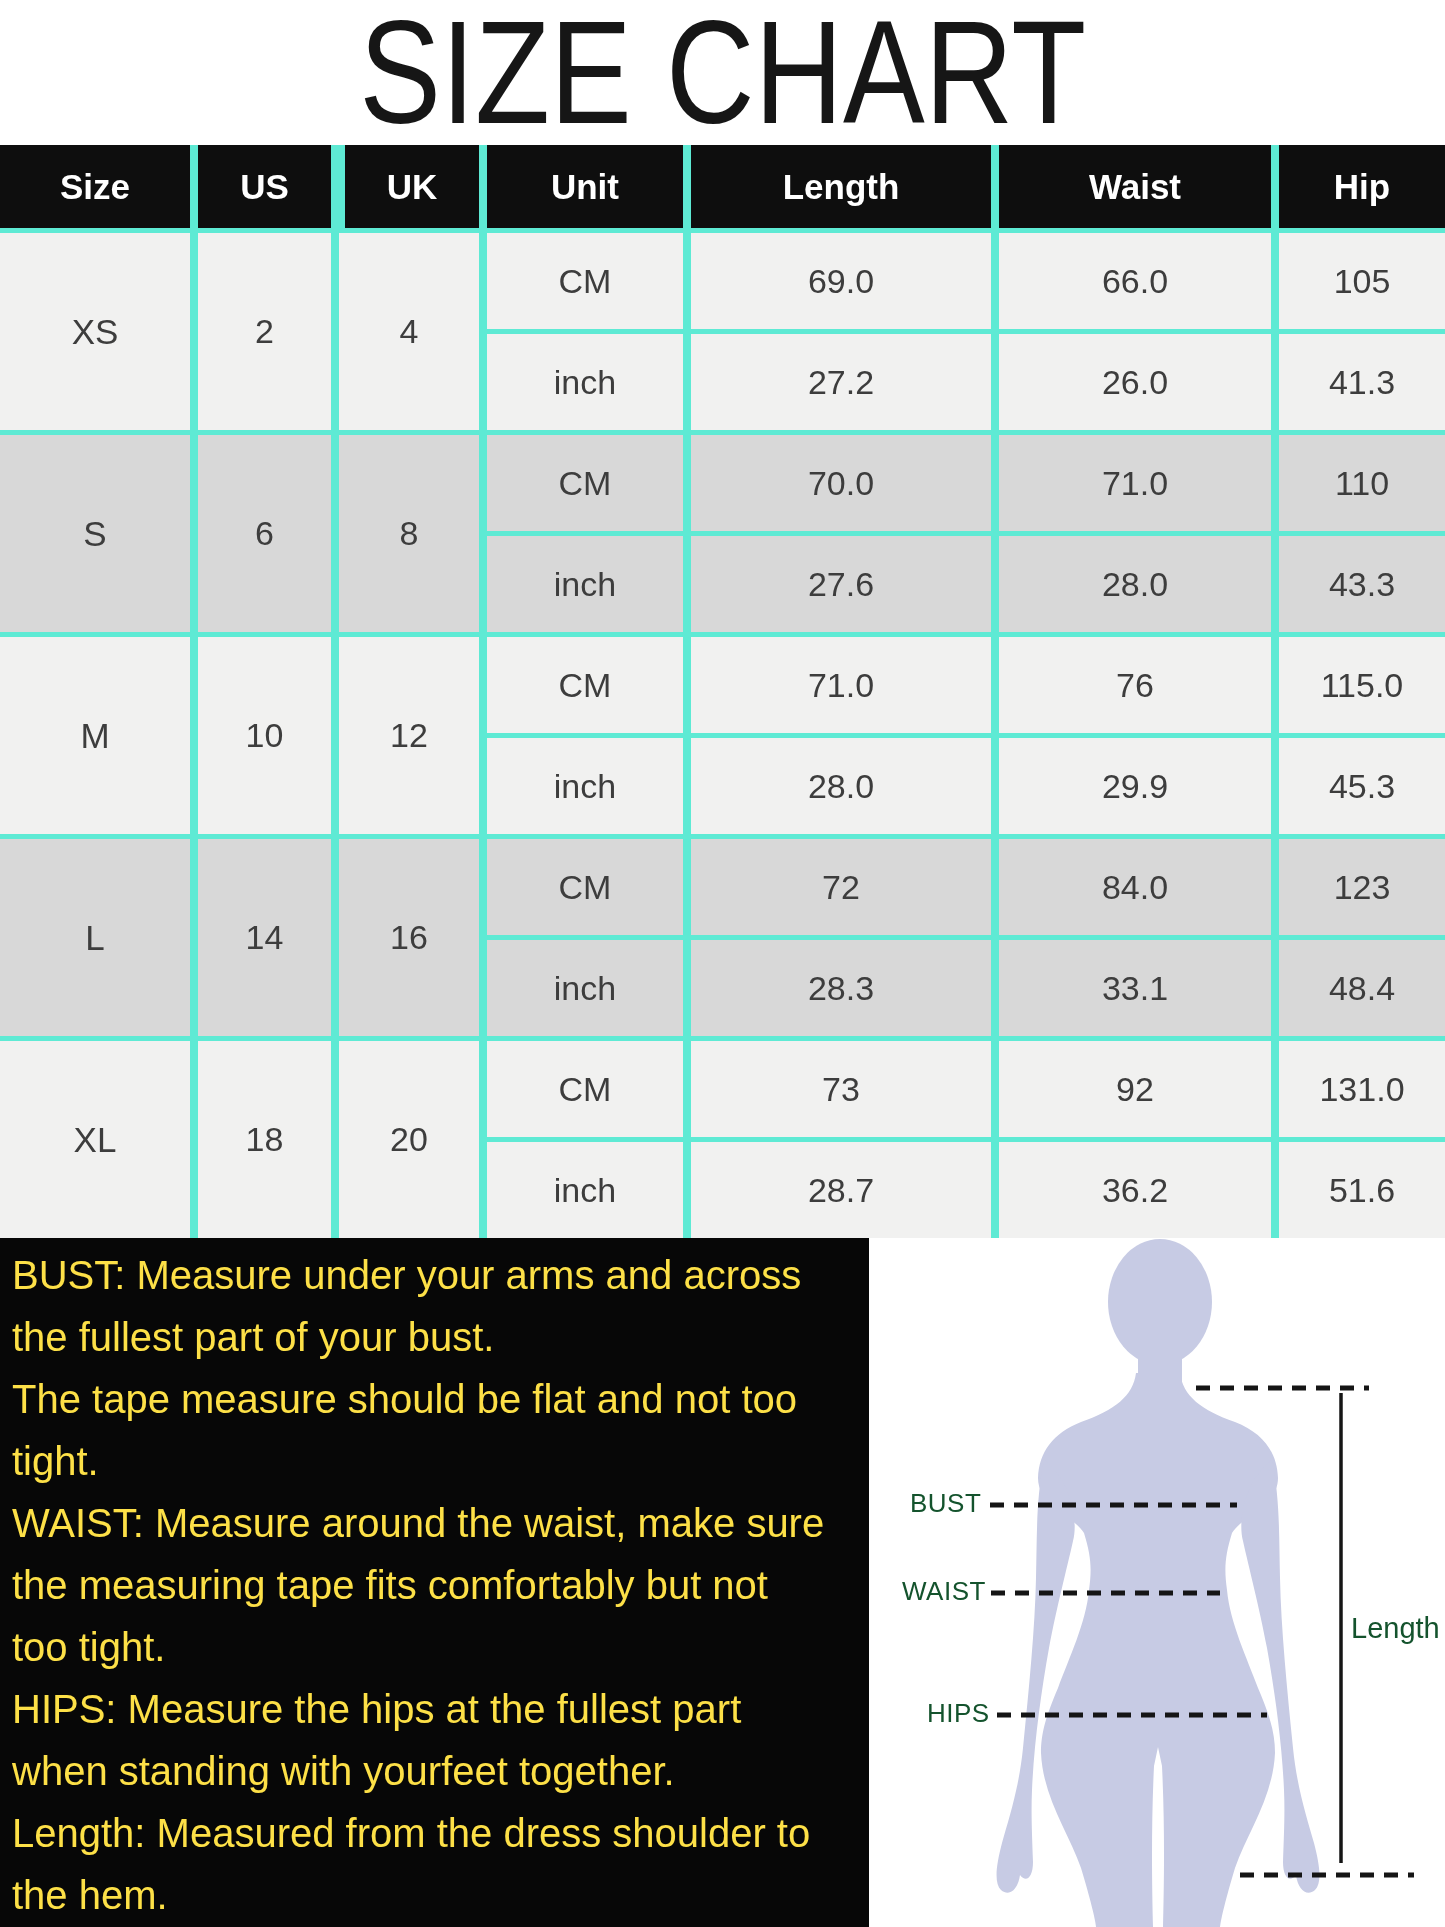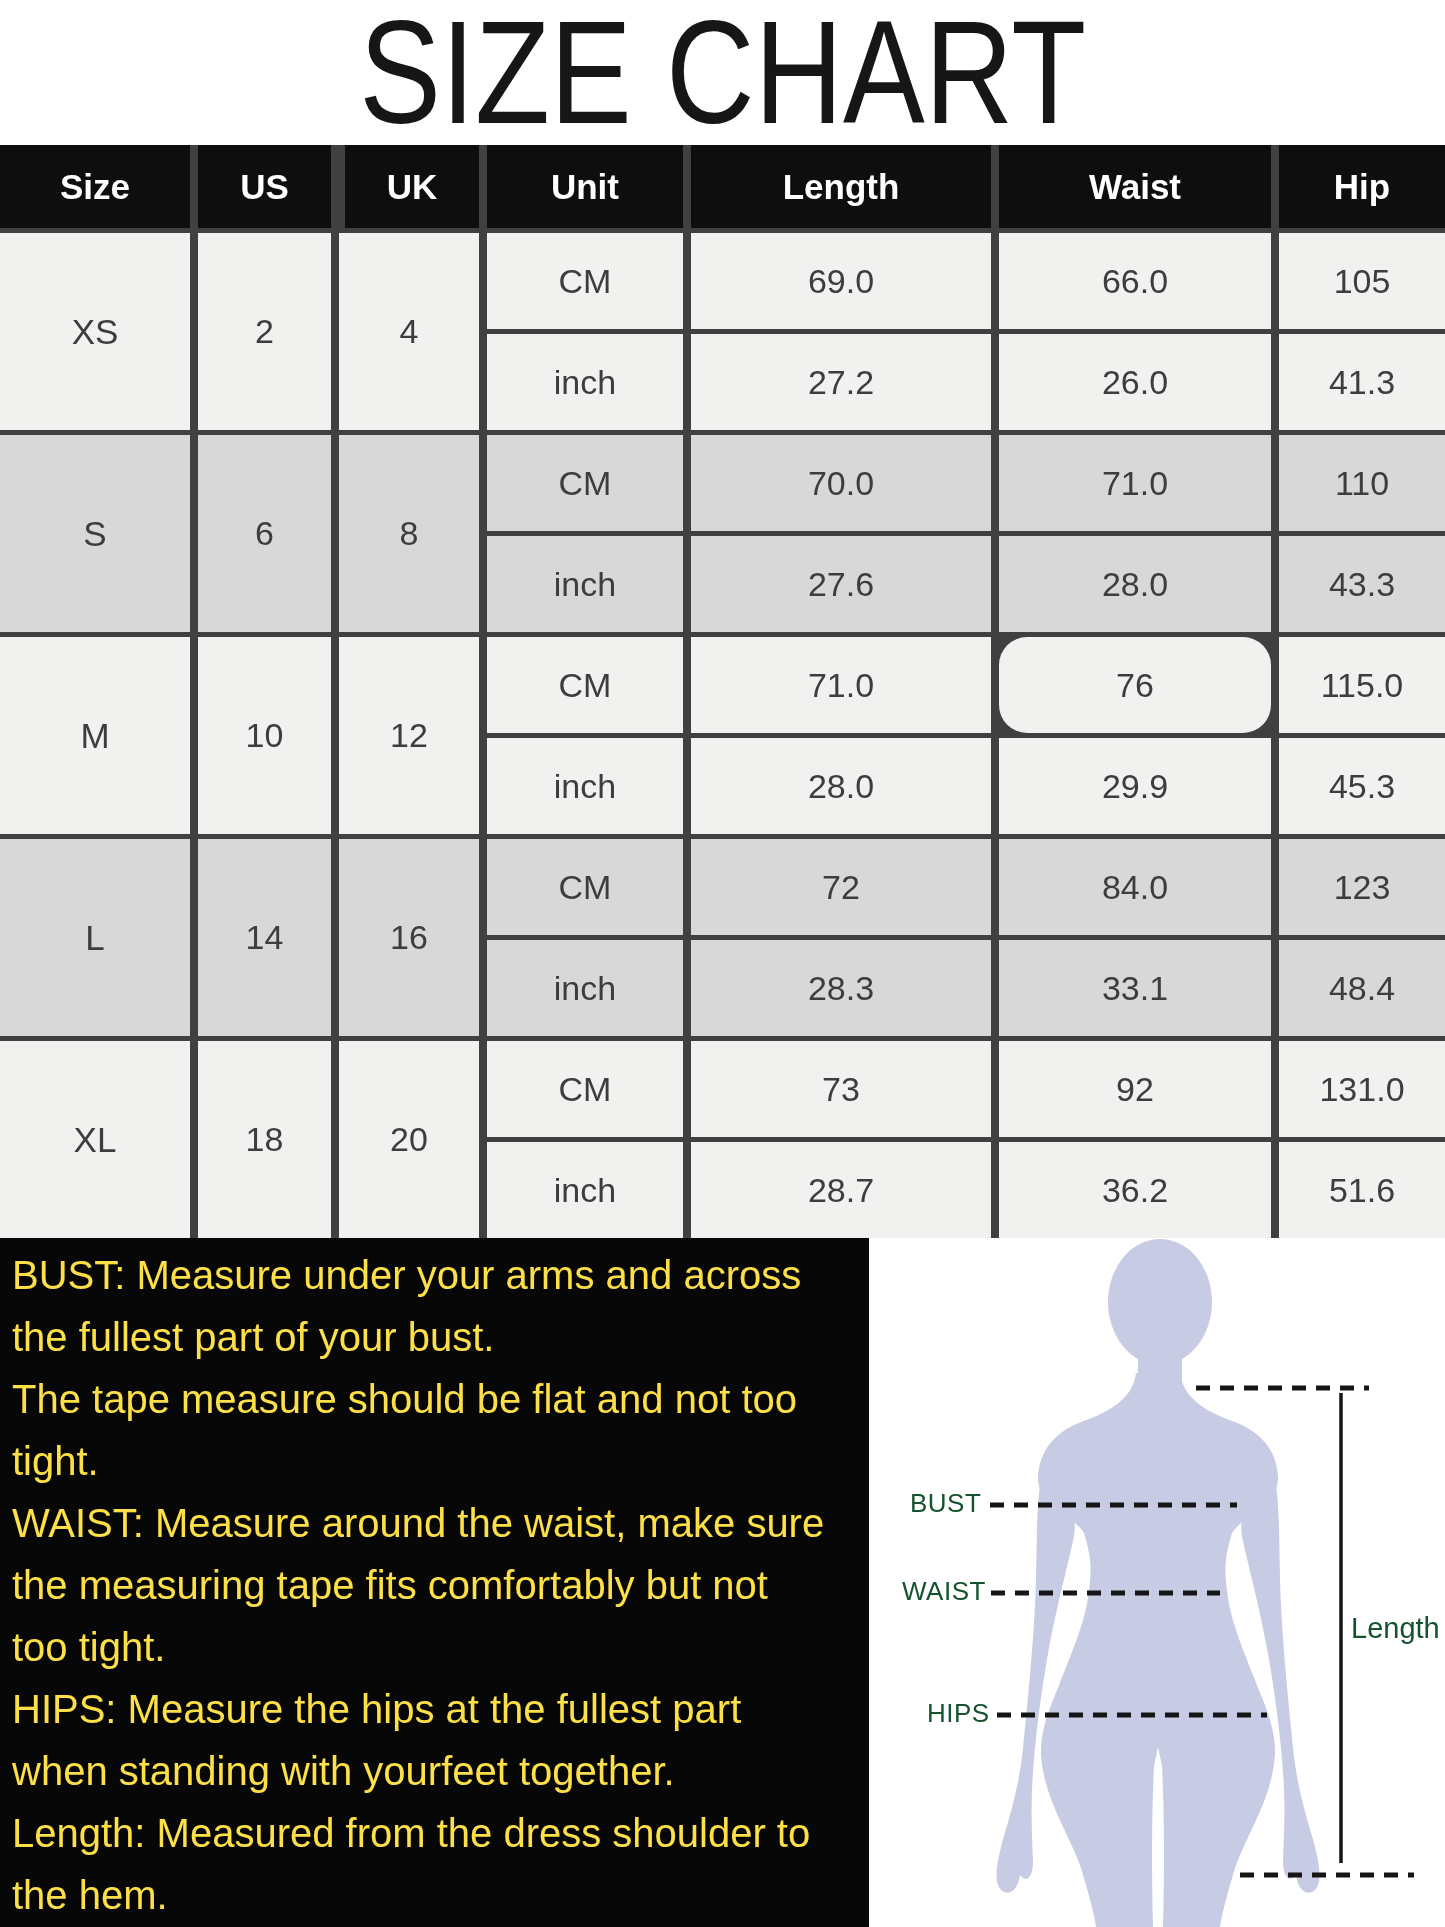--- a/index.html
+++ b/index.html
@@ -19,21 +19,21 @@
     transform:scaleX(0.84); transform-origin:center;
     white-space:nowrap; letter-spacing:0px; line-height:1;
   }
   
   .size-table {
     width:1445px;
     display:grid;
     grid-template-columns:190px 133px 140px 196px 300px 272px 166px;
     grid-template-rows:83px repeat(10, 96px);
     column-gap:8px; row-gap:5px;
-    background:#404040;
+    background:#5eead4;
   }
   .th {
     background:#0e0e0e; color:#ffffff;
     font-weight:700; font-size:35px;
     display:flex; align-items:center; justify-content:center;
   }
   .td {
     display:flex; align-items:center; justify-content:center;
     font-size:34px; color:#3d3d3d;
   }
@@ -98,21 +98,21 @@
     <div class="td dark" style="grid-area: 4 / 7;">110</div>
     <div class="td dark" style="grid-area: 5 / 4;">inch</div>
     <div class="td dark" style="grid-area: 5 / 5;">27.6</div>
     <div class="td dark" style="grid-area: 5 / 6;">28.0</div>
     <div class="td dark" style="grid-area: 5 / 7;">43.3</div>
     <div class="td size-label light" style="grid-area: 6 / 1 / span 2;">M</div>
     <div class="td light" style="grid-area: 6 / 2 / span 2;">10</div>
     <div class="td light" style="grid-area: 6 / 3 / span 2;">12</div>
     <div class="td light" style="grid-area: 6 / 4;">CM</div>
     <div class="td light" style="grid-area: 6 / 5;">71.0</div>
-    <div class="td light" style="grid-area: 6 / 6; border-radius: 28px;">76</div>
+    <div class="td light" style="grid-area: 6 / 6;">76</div>
     <div class="td light" style="grid-area: 6 / 7;">115.0</div>
     <div class="td light" style="grid-area: 7 / 4;">inch</div>
     <div class="td light" style="grid-area: 7 / 5;">28.0</div>
     <div class="td light" style="grid-area: 7 / 6;">29.9</div>
     <div class="td light" style="grid-area: 7 / 7;">45.3</div>
     <div class="td size-label dark" style="grid-area: 8 / 1 / span 2;">L</div>
     <div class="td dark" style="grid-area: 8 / 2 / span 2;">14</div>
     <div class="td dark" style="grid-area: 8 / 3 / span 2;">16</div>
     <div class="td dark" style="grid-area: 8 / 4;">CM</div>
     <div class="td dark" style="grid-area: 8 / 5;">72</div>

